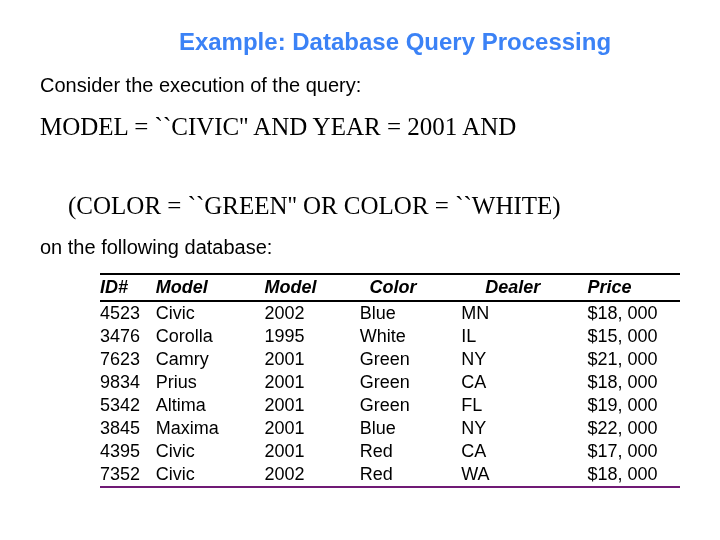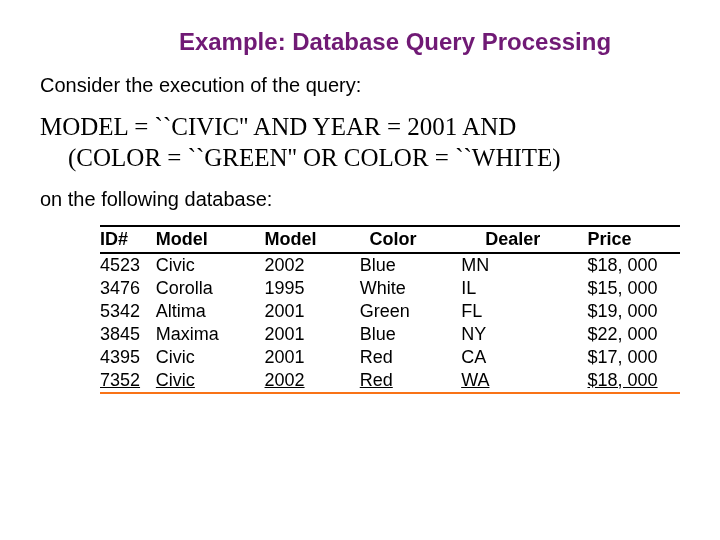--- a/index.html
+++ b/index.html
@@ -9,58 +9,59 @@
     height: 540px;
     background: #fff;
     font-family: Arial, Helvetica, sans-serif;
     color: #000;
   }
   .slide {
     padding: 28px 40px 0 40px;
     box-sizing: border-box;
   }
   .title {
-    color: #701a75;
+    color: #3b82f6;
     font-weight: bold;
     font-size: 24px;
     text-align: center;
     margin: 0 0 18px 70px;
   }
   .para {
     font-size: 20px;
     margin: 0 0 14px 0;
   }
   .query {
     font-family: "Times New Roman", Times, serif;
     font-size: 25px;
     margin: 0 0 14px 0;
     line-height: 1.25;
   }
   .query .line2 {
     padding-left: 28px;
+    margin-top: 48px;
   }
   .table-wrap {
     margin-left: 60px;
     margin-top: 4px;
   }
   table {
     border-collapse: collapse;
     font-family: Arial, Helvetica, sans-serif;
     font-size: 18px;
   }
   th {
     font-weight: bold;
     text-align: left;
     border-top: 2px solid #000;
     border-bottom: 2px solid #000;
     padding: 2px 6px 2px 0;
+    font-style: italic;
   }
   tbody tr:last-child td {
-    border-bottom: 2px solid #f97316;
-    text-decoration: underline;
+    border-bottom: 2px solid #701a75;
   }
   td {
     text-align: left;
     padding: 1px 6px 1px 0;
     white-space: nowrap;
   }
   .col-id    { width: 52px; }
   .col-model { width: 80px; }
   .col-gap1  { width: 24px; }
   .col-year  { width: 60px; }
@@ -122,20 +123,44 @@
             <td></td>
             <td>1995</td>
             <td></td>
             <td>White</td>
             <td></td>
             <td>IL</td>
             <td></td>
             <td>$15, 000</td>
           </tr>
           <tr>
+            <td>7623</td>
+            <td>Camry</td>
+            <td></td>
+            <td>2001</td>
+            <td></td>
+            <td>Green</td>
+            <td></td>
+            <td>NY</td>
+            <td></td>
+            <td>$21, 000</td>
+          </tr>
+          <tr>
+            <td>9834</td>
+            <td>Prius</td>
+            <td></td>
+            <td>2001</td>
+            <td></td>
+            <td>Green</td>
+            <td></td>
+            <td>CA</td>
+            <td></td>
+            <td>$18, 000</td>
+          </tr>
+          <tr>
             <td>5342</td>
             <td>Altima</td>
             <td></td>
             <td>2001</td>
             <td></td>
             <td>Green</td>
             <td></td>
             <td>FL</td>
             <td></td>
             <td>$19, 000</td>

